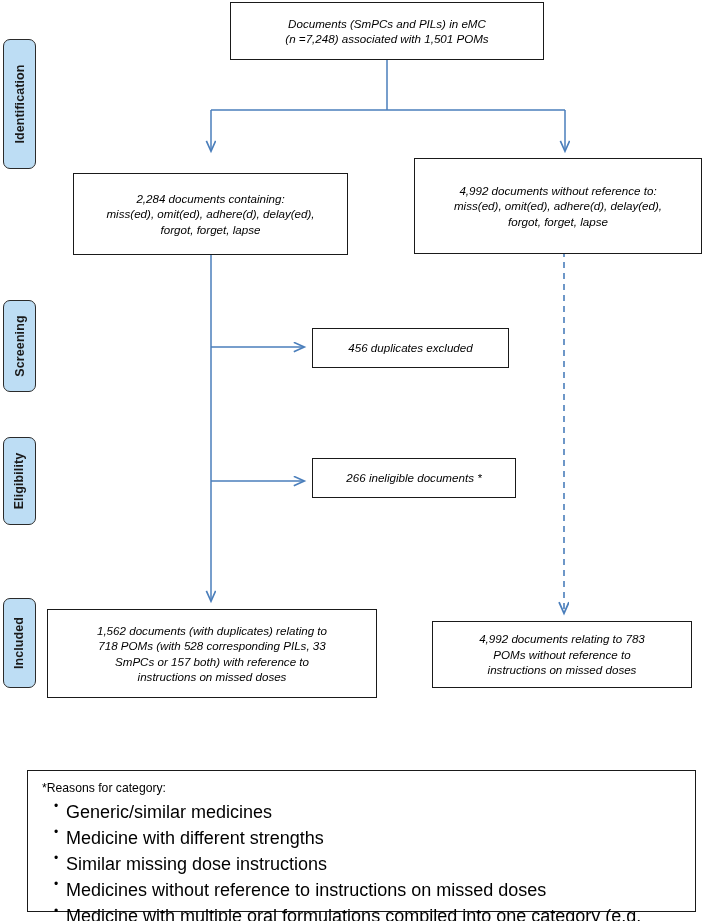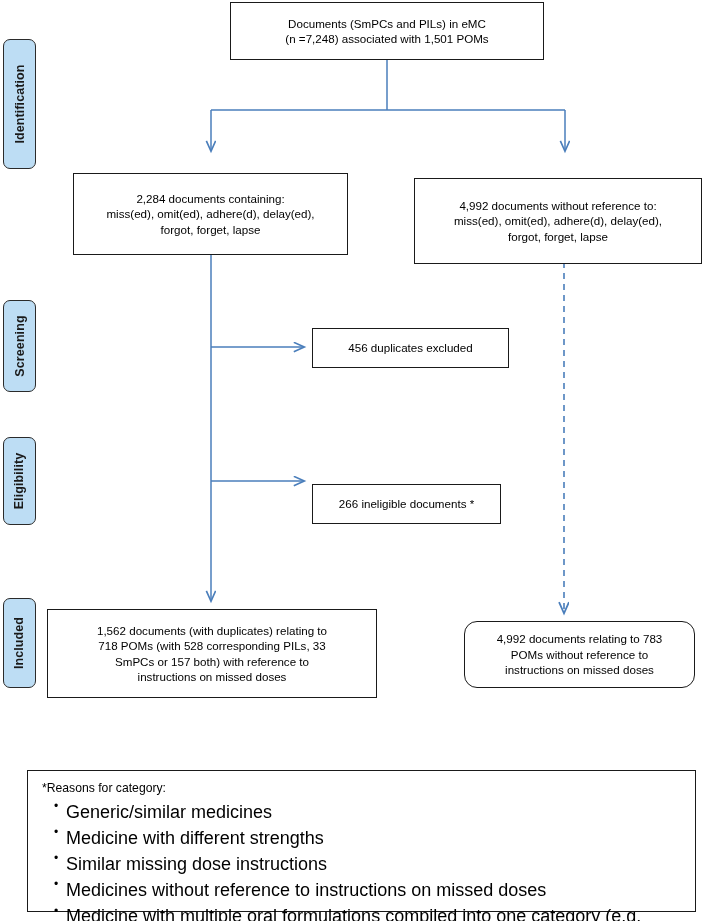--- a/index.html
+++ b/index.html
@@ -57,35 +57,36 @@
   .flow-box {
     position: absolute;
     box-sizing: border-box;
     background: #ffffff;
     border: 1.3px solid #1a1a1a;
     display: flex;
     align-items: center;
     justify-content: center;
     text-align: center;
     padding: 3px 12px;
+    font-style: italic;
   }
   .flow-box .txt {
     font-size: 11.6px;
     line-height: 1.33;
     color: #000;
     white-space: pre-line;
   }
 
   #box-top          { left: 230px; top: 2px;   width: 314px; height: 58px; }
   #box-containing   { left: 73px;  top: 158px; width: 275px; height: 82px; margin-top: 15px; }
-  #box-without      { left: 414px; top: 158px; width: 288px; height: 86px; margin-top: 20px; }
+  #box-without      { left: 414px; top: 158px; width: 288px; height: 96px; }
   #box-duplicates   { left: 312px; top: 328px; width: 197px; height: 40px; }
-  #box-ineligible   { left: 312px; top: 484px; width: 189px; height: 40px; }
+  #box-ineligible   { left: 312px; top: 458px; width: 204px; height: 40px; }
   #box-included-l   { left: 47px;  top: 609px; width: 330px; height: 89px; }
-  #box-included-r   { left: 464px; top: 621px; width: 231px; height: 67px; border-radius: 13px; }
+  #box-included-r   { left: 432px; top: 621px; width: 260px; height: 67px; }
 
   
   #footnote {
     position: absolute;
     left: 27px;
     top: 770px;
     width: 669px;
     height: 142px;
     box-sizing: border-box;
     background: #ffffff;

